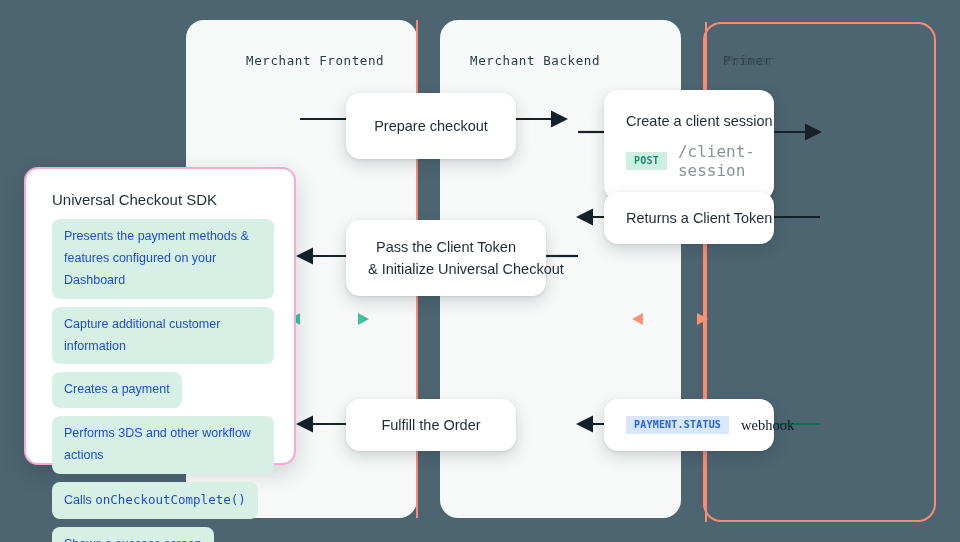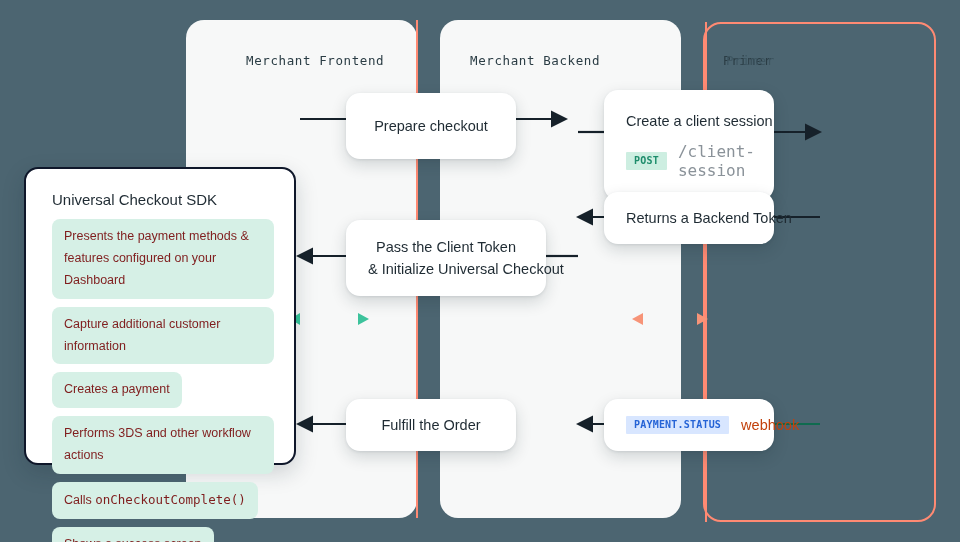--- a/index.html
+++ b/index.html
@@ -78,41 +78,41 @@
     font-size:10px;font-weight:bold;letter-spacing:.2px;
     padding:4px 8px;border-radius:1px;
     line-height:1;
   }
   .badge-post{background:#cdeee1;color:#1d8c6b;}
   .badge-webhook{background:#d8e6ff;color:#2563d6;}
   .mono-path{
     font-family:"DejaVu Sans Mono","Liberation Mono",monospace;
     font-size:16px;color:#8a9299;
   }
-  .webhook-word{font-size:14.5px;color:#c2410c;}
+  .webhook-word{font-size:14.5px;color:#0f172a;font-family:Liberation Serif, serif;}
   .webhook-row{display:flex;align-items:center;gap:12px;padding:0 22px;}
 
   
   .sdk-panel{
     position:absolute;
     background:#ffffff;
-    border:2px solid #0f172a;
+    border:2px solid #f9a8d4;
     border-radius:14px;
     box-sizing:border-box;
     box-shadow:0 8px 22px rgba(15,35,45,.18);
     padding-left:48px;
   }
   .sdk-title{
     position:absolute;left:26px;top:22px;
     font-size:15px;color:#1f2b33;
   }
   .sdk-list{position:absolute;left:26px;top:50px;right:20px;}
   .sdk-item{
     background:#d6f0e6;
-    color:#7f1d1d;
+    color:#1d4ed8;
     border-radius:8px;
     font-size:12.5px;
     line-height:1.75;
     padding:7px 12px;
     margin-bottom:8px;
     display:inline-block;
     box-sizing:border-box;
   }
   .sdk-item.wide{display:block;}
   .sdk-item .mono{
@@ -199,21 +199,21 @@
 
   <div class="card" style="left:604px;top:90px;width:170px;height:110px;justify-content:center;">
     <div class="card-text">Create a client session</div>
     <div class="endpoint-row">
       <span class="badge badge-post">POST</span>
       <span class="mono-path">/client-session</span>
     </div>
   </div>
 
   <div class="card" style="left:604px;top:192px;width:170px;height:52px;">
-    <div class="card-text center">Returns a Backend Token</div>
+    <div class="card-text center">Returns a Client Token</div>
   </div>
 
   <div class="card" style="left:346px;top:220px;width:200px;height:76px;">
     <div class="card-text center">Pass the Client Token</div>
     <div class="card-text center">&amp; Initialize Universal Checkout</div>
   </div>
 
   <div class="card" style="left:346px;top:399px;width:170px;height:52px;">
     <div class="card-text center">Fulfill the Order</div>
   </div>

